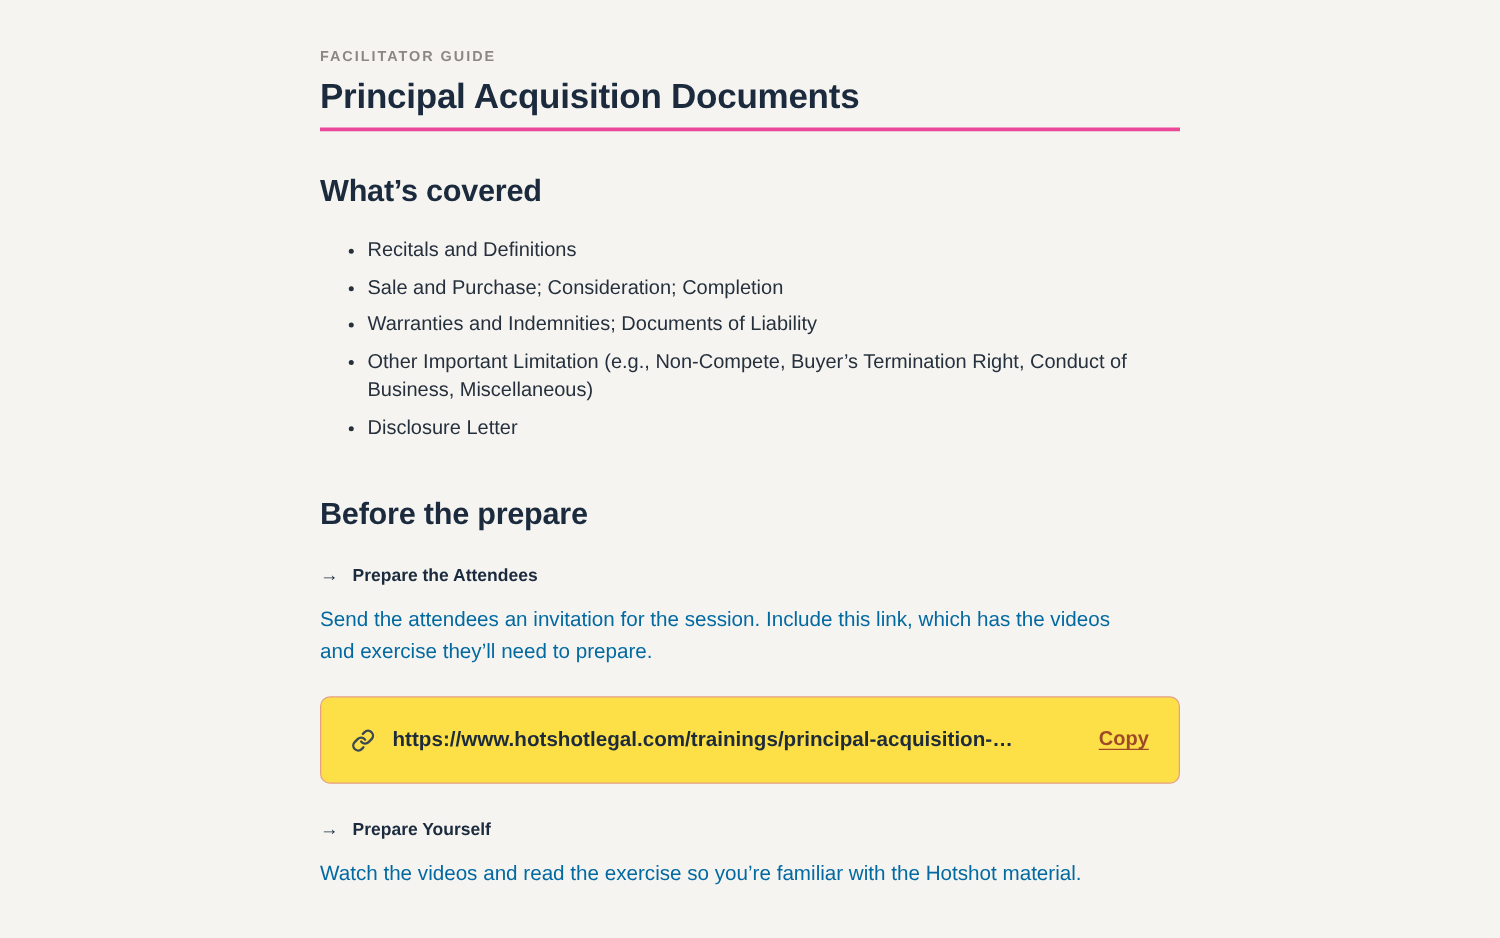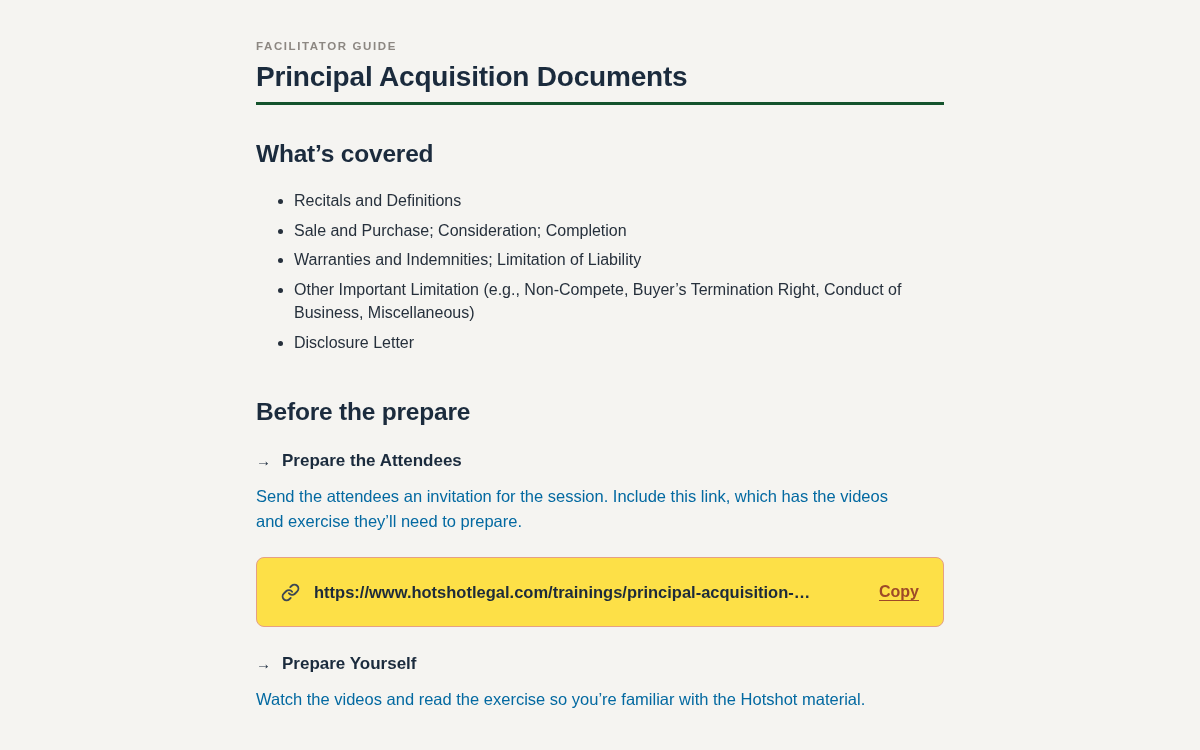--- a/index.html
+++ b/index.html
@@ -15,21 +15,21 @@
     padding-top: 36px;
   }
   .eyebrow {
     font-size: 11.5px;
     font-weight: 700;
     letter-spacing: 1.6px;
     color: #8c8782;
     line-height: 13px;
   }
   .title-block {
-    border-bottom: 3px solid #14532d;
+    border-bottom: 3px solid #ec4899;
     padding-bottom: 8px;
     margin-top: 7px;
   }
   h1.page-title {
     font-size: 28px;
     line-height: 34px;
     font-weight: 700;
     letter-spacing: -0.2px;
     color: #1b2b3d;
   }
@@ -59,21 +59,21 @@
     align-items: baseline;
     margin-top: 24px;
   }
   .arrow-icon {
     font-size: 15px;
     color: #1b2b3d;
     width: 26px;
     flex: 0 0 26px;
   }
   h3.subsection-title {
-    font-size: 17px;
+    font-size: 14px;
     line-height: 21px;
     font-weight: 700;
     color: #1b2b3d;
   }
   p.body-text {
     margin-top: 13px;
     font-size: 16.5px;
     line-height: 25px;
     color: #0369a1;
     max-width: 660px;
@@ -124,21 +124,21 @@
 
   <div class="title-block">
     <h1 class="page-title">Principal Acquisition Documents</h1>
   </div>
 
   <div class="whats-covered">
     <h2 class="section-heading">What’s covered</h2>
     <ul class="covered-list">
       <li>Recitals and Definitions</li>
       <li>Sale and Purchase; Consideration; Completion</li>
-      <li>Warranties and Indemnities; Limitation of Liability</li>
+      <li>Warranties and Indemnities; Documents of Liability</li>
       <li>Other Important Limitation (e.g., Non-Compete, Buyer’s Termination Right, Conduct of Business, Miscellaneous)</li>
       <li>Disclosure Letter</li>
     </ul>
   </div>
 
   <div class="before-session">
     <h2 class="section-heading">Before the prepare</h2>
 
     <div class="subsection-header">
       <span class="arrow-icon">→</span>

